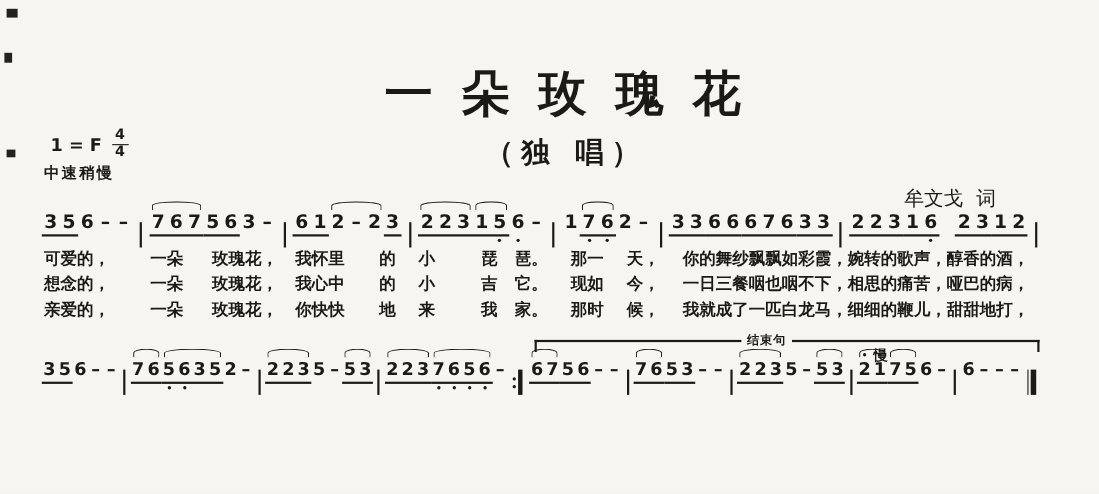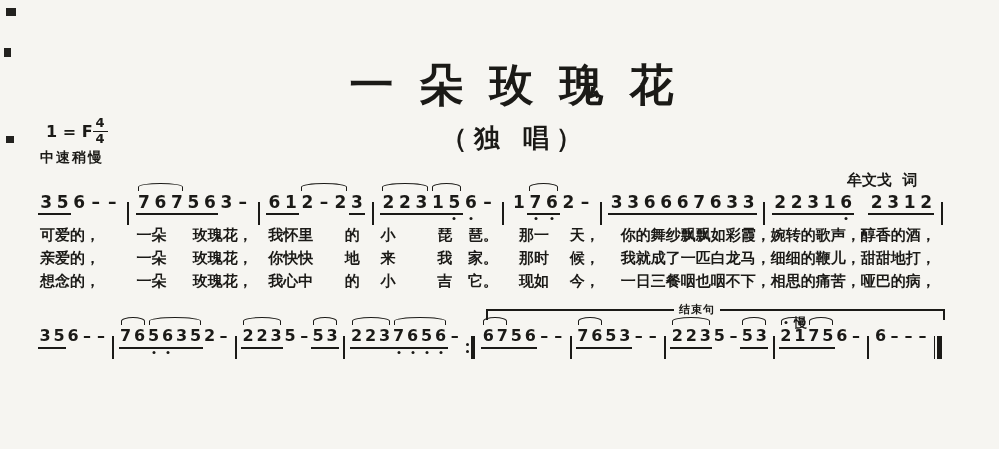--- a/index.html
+++ b/index.html
@@ -3,23 +3,23 @@
 <meta charset="utf-8">
 <style>
   html,body{margin:0;padding:0;background:#e8e7e3;}
   .stage{position:relative;width:999px;height:449px;background:#f6f5f1;color:#1b1a17;
          font-family:"DejaVu Sans",sans-serif;overflow:hidden;padding-left:24px;}
   .title{position:absolute;top:56px;left:0;width:100%;text-align:center;
          font-family:"DejaVu Serif",serif;font-size:44px;font-weight:900;
          letter-spacing:26px;text-indent:26px;white-space:nowrap;}
   .subtitle{position:absolute;top:121px;left:0;width:100%;text-align:center;
          font-size:26px;font-weight:700;letter-spacing:7px;text-indent:7px;}
-  .credits{position:absolute;top:113px;left:847px;font-size:15px;font-weight:700;line-height:27px;white-space:pre;}
+  .credits{position:absolute;top:113px;left:822px;font-size:18px;font-weight:400;line-height:27px;white-space:pre;}
   .keysig{position:absolute;top:116px;left:46px;font-size:16px;font-weight:700;
-         display:flex;align-items:center;}
+         display:flex;align-items:center;gap:9px;}
   .frac{display:inline-flex;flex-direction:column;align-items:center;font-size:13px;line-height:1.15;font-weight:700;}
   .frac .num{border-bottom:1.6px solid #1b1a17;padding:0 3px;}
   .tempo{position:absolute;top:149px;left:40px;font-size:14px;font-weight:700;letter-spacing:2px;}
   .mline{position:absolute;left:38px;width:905px;display:flex;align-items:flex-start;
          justify-content:space-between;padding-top:12px;}
   .mline1{top:180px;}
   .mline2{top:314px;}
   .measure{display:flex;align-items:flex-start;}
   .nt{position:relative;display:inline-block;width:16.5px;text-align:center;
       font-size:17px;font-weight:800;line-height:20px;}
@@ -186,21 +186,21 @@
           <span class="nt">2</span>
           <span class="nt">3</span>
         </span>
         <span class="beam">
           <span class="nt">1</span>
           <span class="nt">2</span>
         </span>
       </div>
       <div class="bar"></div>
     </div>
-  <div class="lyrics b1"><div>可爱的，       一朵     玫瑰花，   我怀里      的    小        琵   琶。    那一    天，    你的舞纱飘飘如彩霞，婉转的歌声，醇香的酒，</div><div>亲爱的，       一朵     玫瑰花，   你快快      地    来        我   家。    那时    候，    我就成了一匹白龙马，细细的鞭儿，甜甜地打，</div><div>想念的，       一朵     玫瑰花，   我心中      的    小        吉   它。    现如    今，    一日三餐咽也咽不下，相思的痛苦，哑巴的病，</div></div>
+  <div class="lyrics b1"><div>可爱的，       一朵     玫瑰花，   我怀里      的    小        琵   琶。    那一    天，    你的舞纱飘飘如彩霞，婉转的歌声，醇香的酒，</div><div>想念的，       一朵     玫瑰花，   我心中      的    小        吉   它。    现如    今，    一日三餐咽也咽不下，相思的痛苦，哑巴的病，</div><div>亲爱的，       一朵     玫瑰花，   你快快      地    来        我   家。    那时    候，    我就成了一匹白龙马，细细的鞭儿，甜甜地打，</div></div>
 
   <div class="bracket"></div>
   <div class="endlabel">结束句</div>
   <div class="slowlabel">慢</div>
 
   <div class="mline mline2" id="mline2">
       <div class="measure">
         <span class="beam">
           <span class="nt">3</span>
           <span class="nt">5</span>

